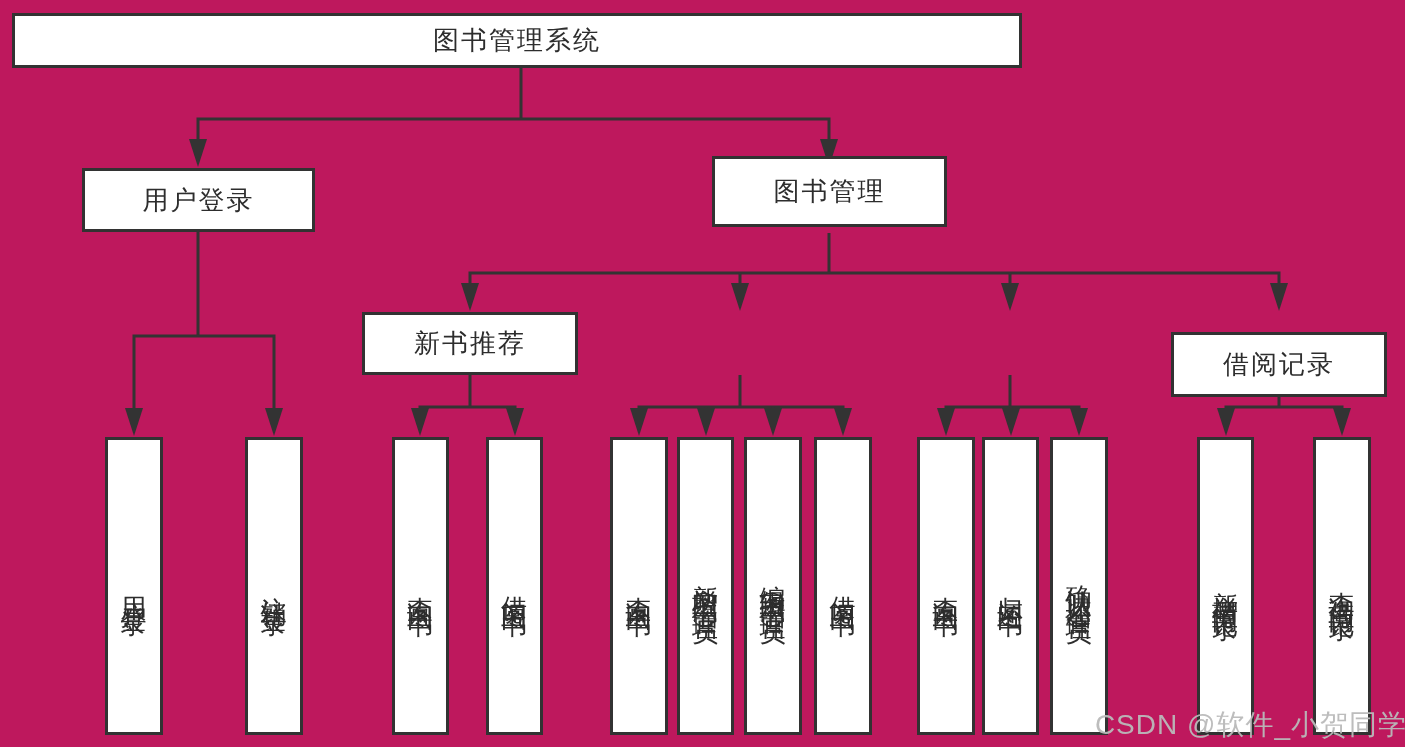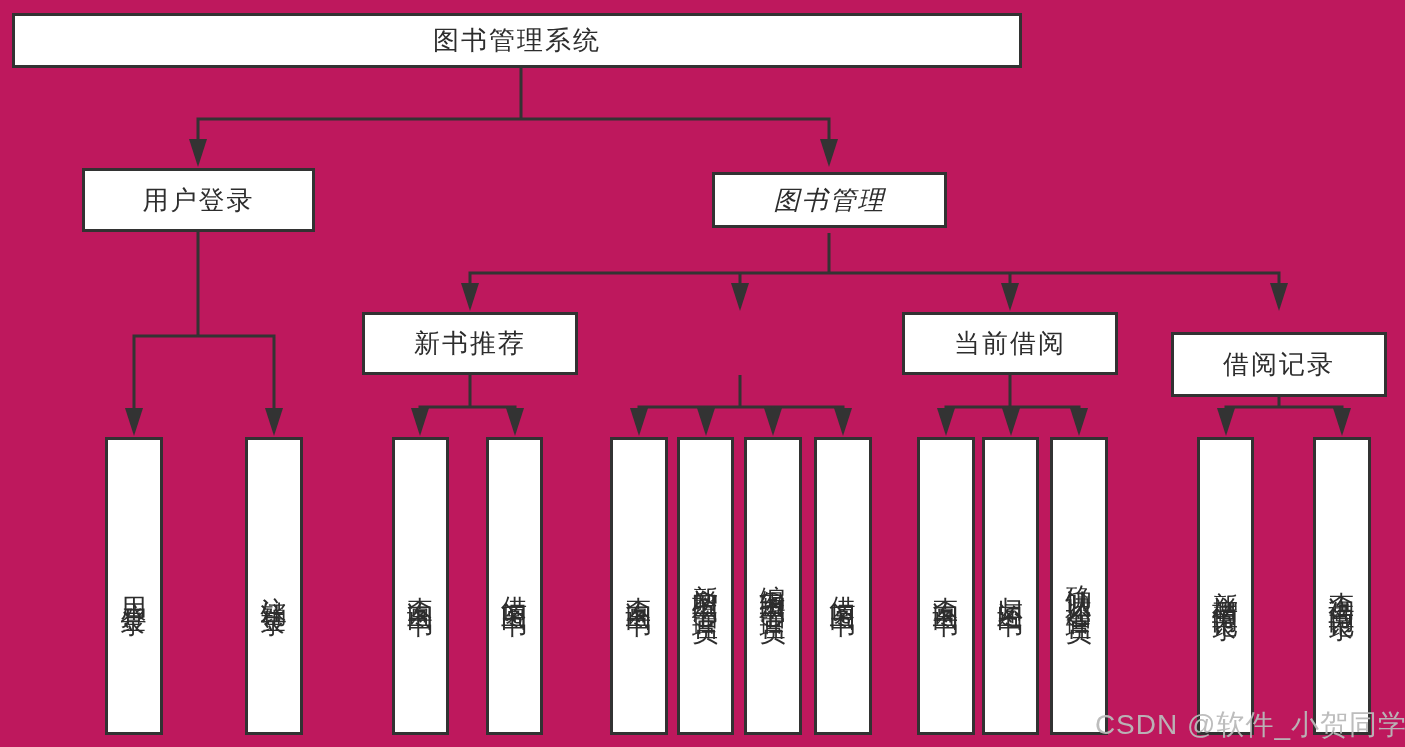--- a/index.html
+++ b/index.html
@@ -103,24 +103,23 @@
       <polygon points="1002,408 1020,408 1011,436"></polygon>
       <polygon points="1070,408 1088,408 1079,436"></polygon>
       <polygon points="1217,408 1235,408 1226,436"></polygon>
       <polygon points="1333,408 1351,408 1342,436"></polygon>
     </g>
   </svg>
 
   <div class="node" style="left:12px;top:13px;width:1010px;height:55px;">图书管理系统</div>
 
   <div class="node" style="left:82px;top:168px;width:233px;height:64px;">用户登录</div>
-  <div class="node" style="left:712px;top:172px;width:235px;height:56px;font-style:italic;">图书管理</div>
+  <div class="node" style="left:712px;top:156px;width:235px;height:71px;">图书管理</div>
 
   <div class="node" style="left:362px;top:312px;width:216px;height:63px;">新书推荐</div>
-  <div class="node" style="left:902px;top:312px;width:216px;height:63px;">当前借阅</div>
   <div class="node" style="left:1171px;top:312px;width:216px;height:65px;margin-top:20px;">借阅记录</div>
 
   <div class="leaf" style="left:105px;top:437px;width:58px;height:298px;">
     <span class="vtext">用户登录</span>
   </div>
   <div class="leaf" style="left:245px;top:437px;width:58px;height:298px;">
     <span class="vtext">注销登录</span>
   </div>
 
   <div class="leaf" style="left:392px;top:437px;width:57px;height:298px;">

